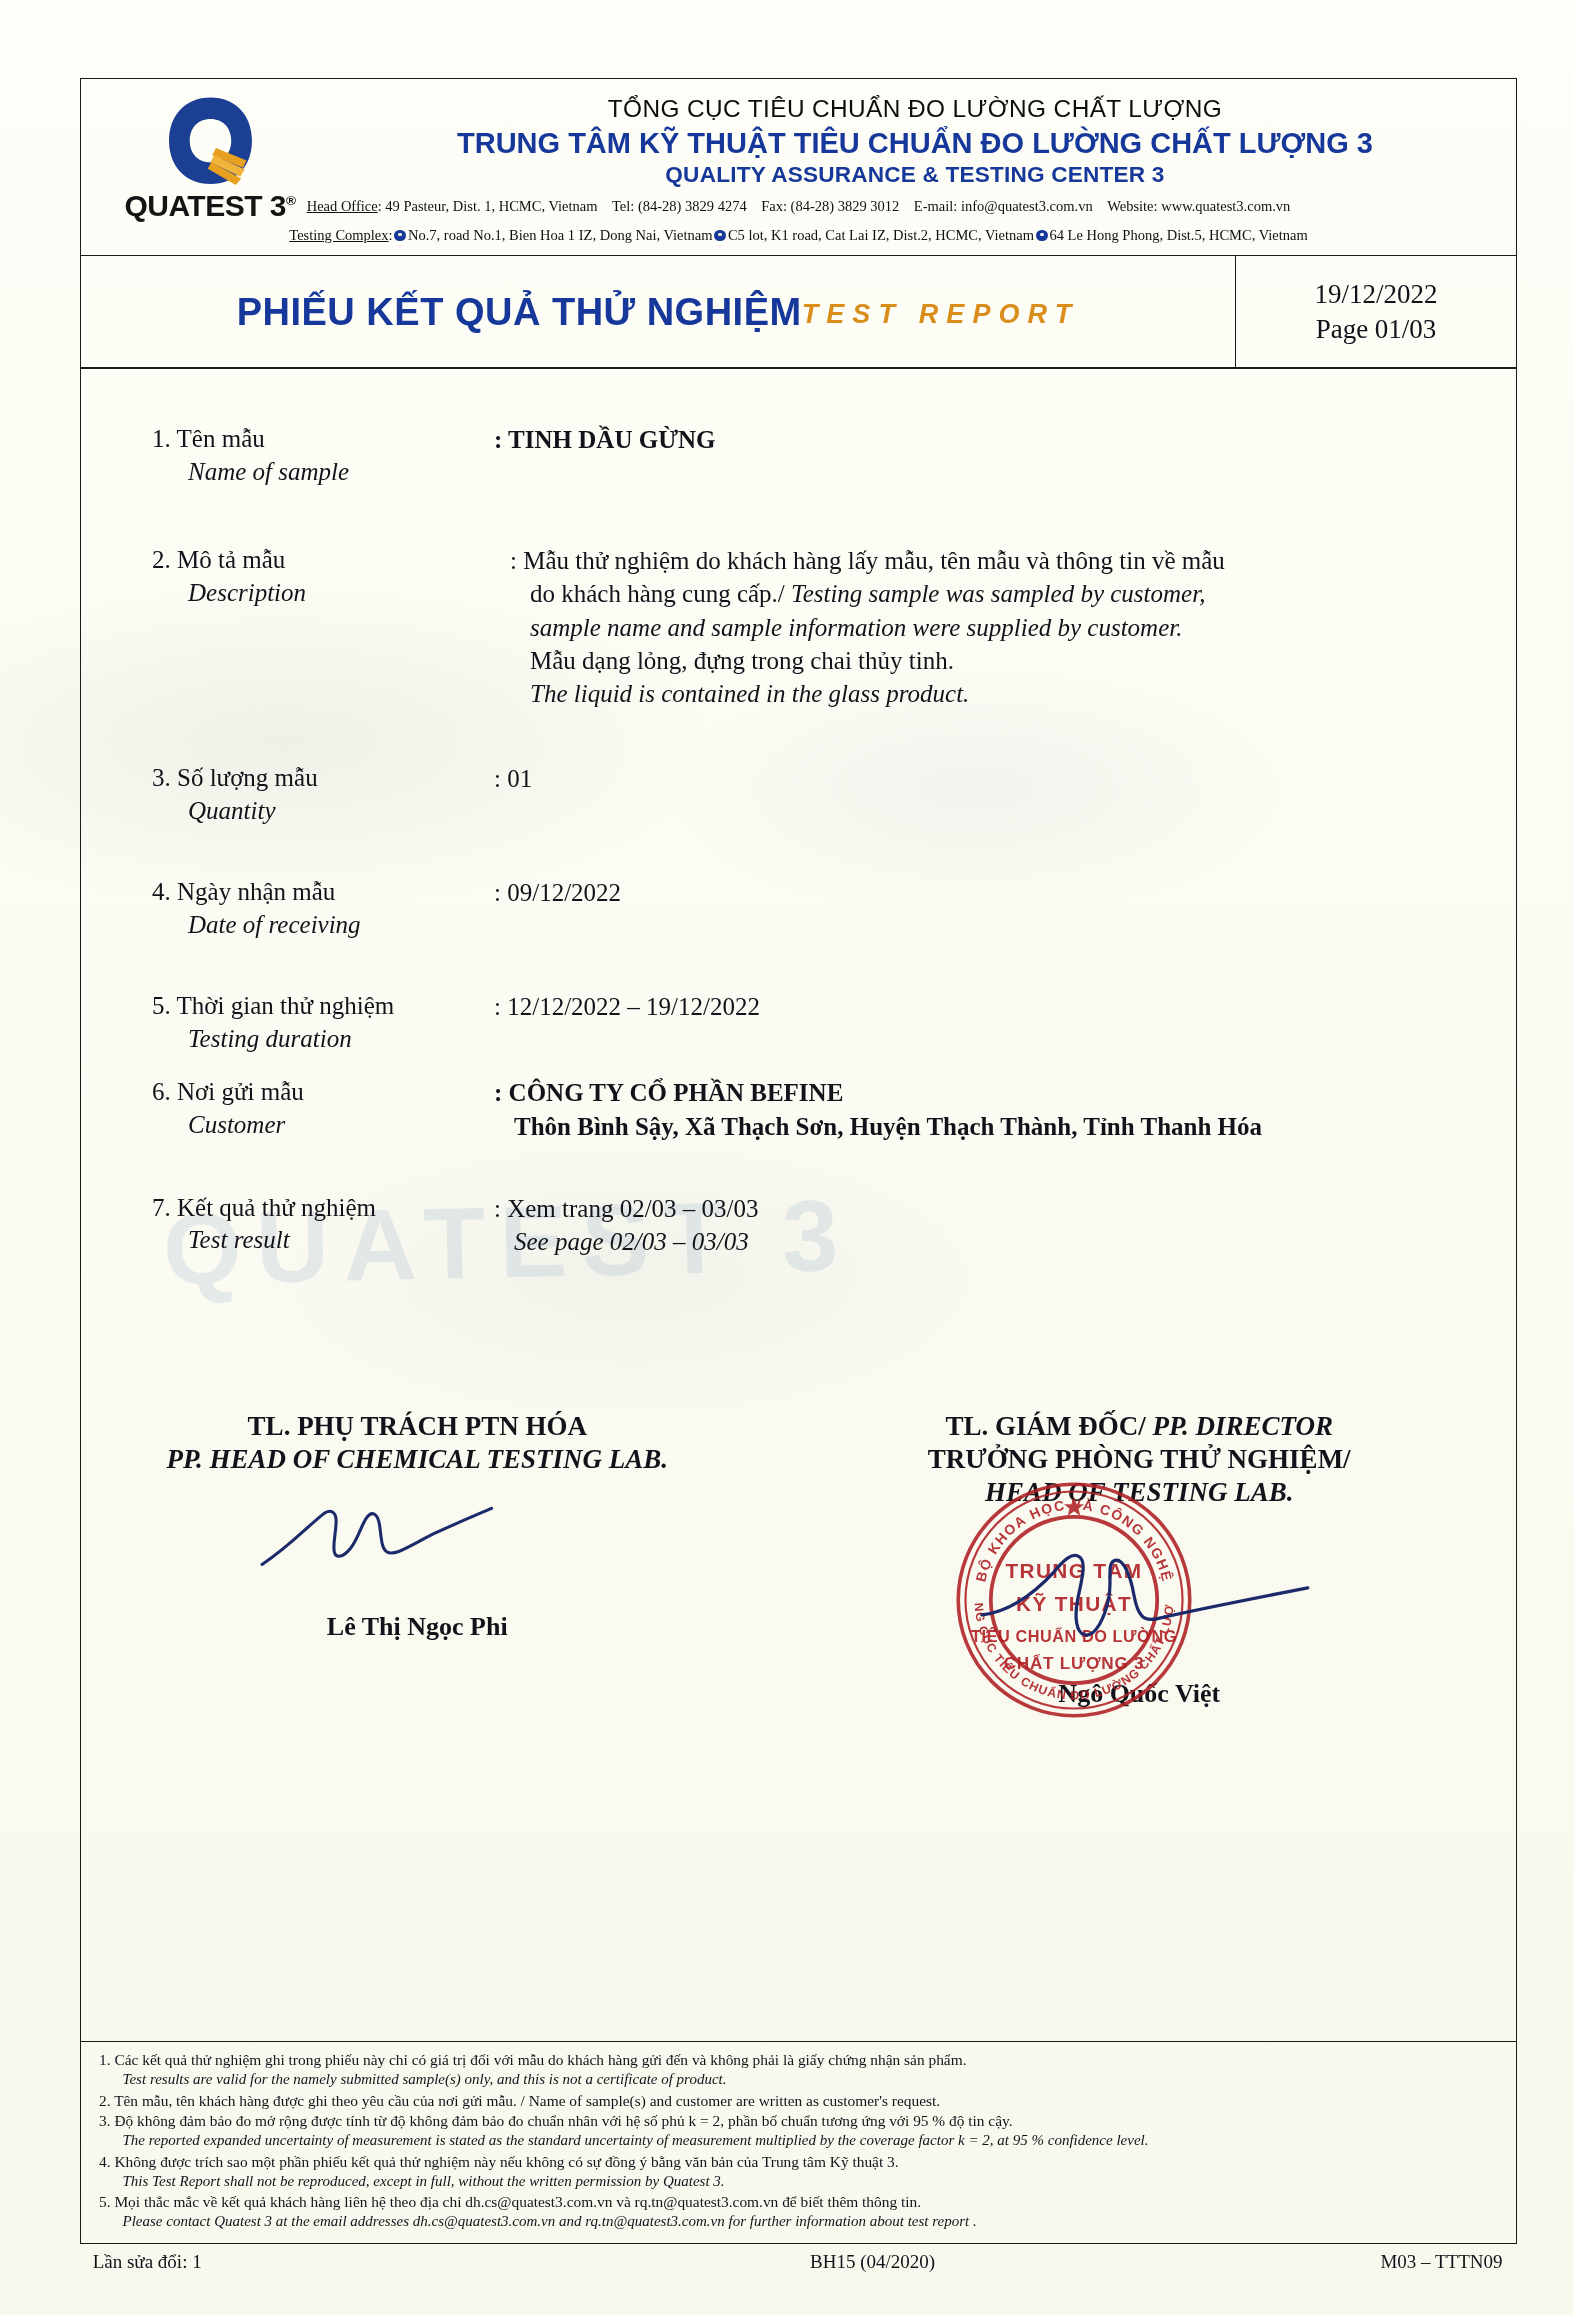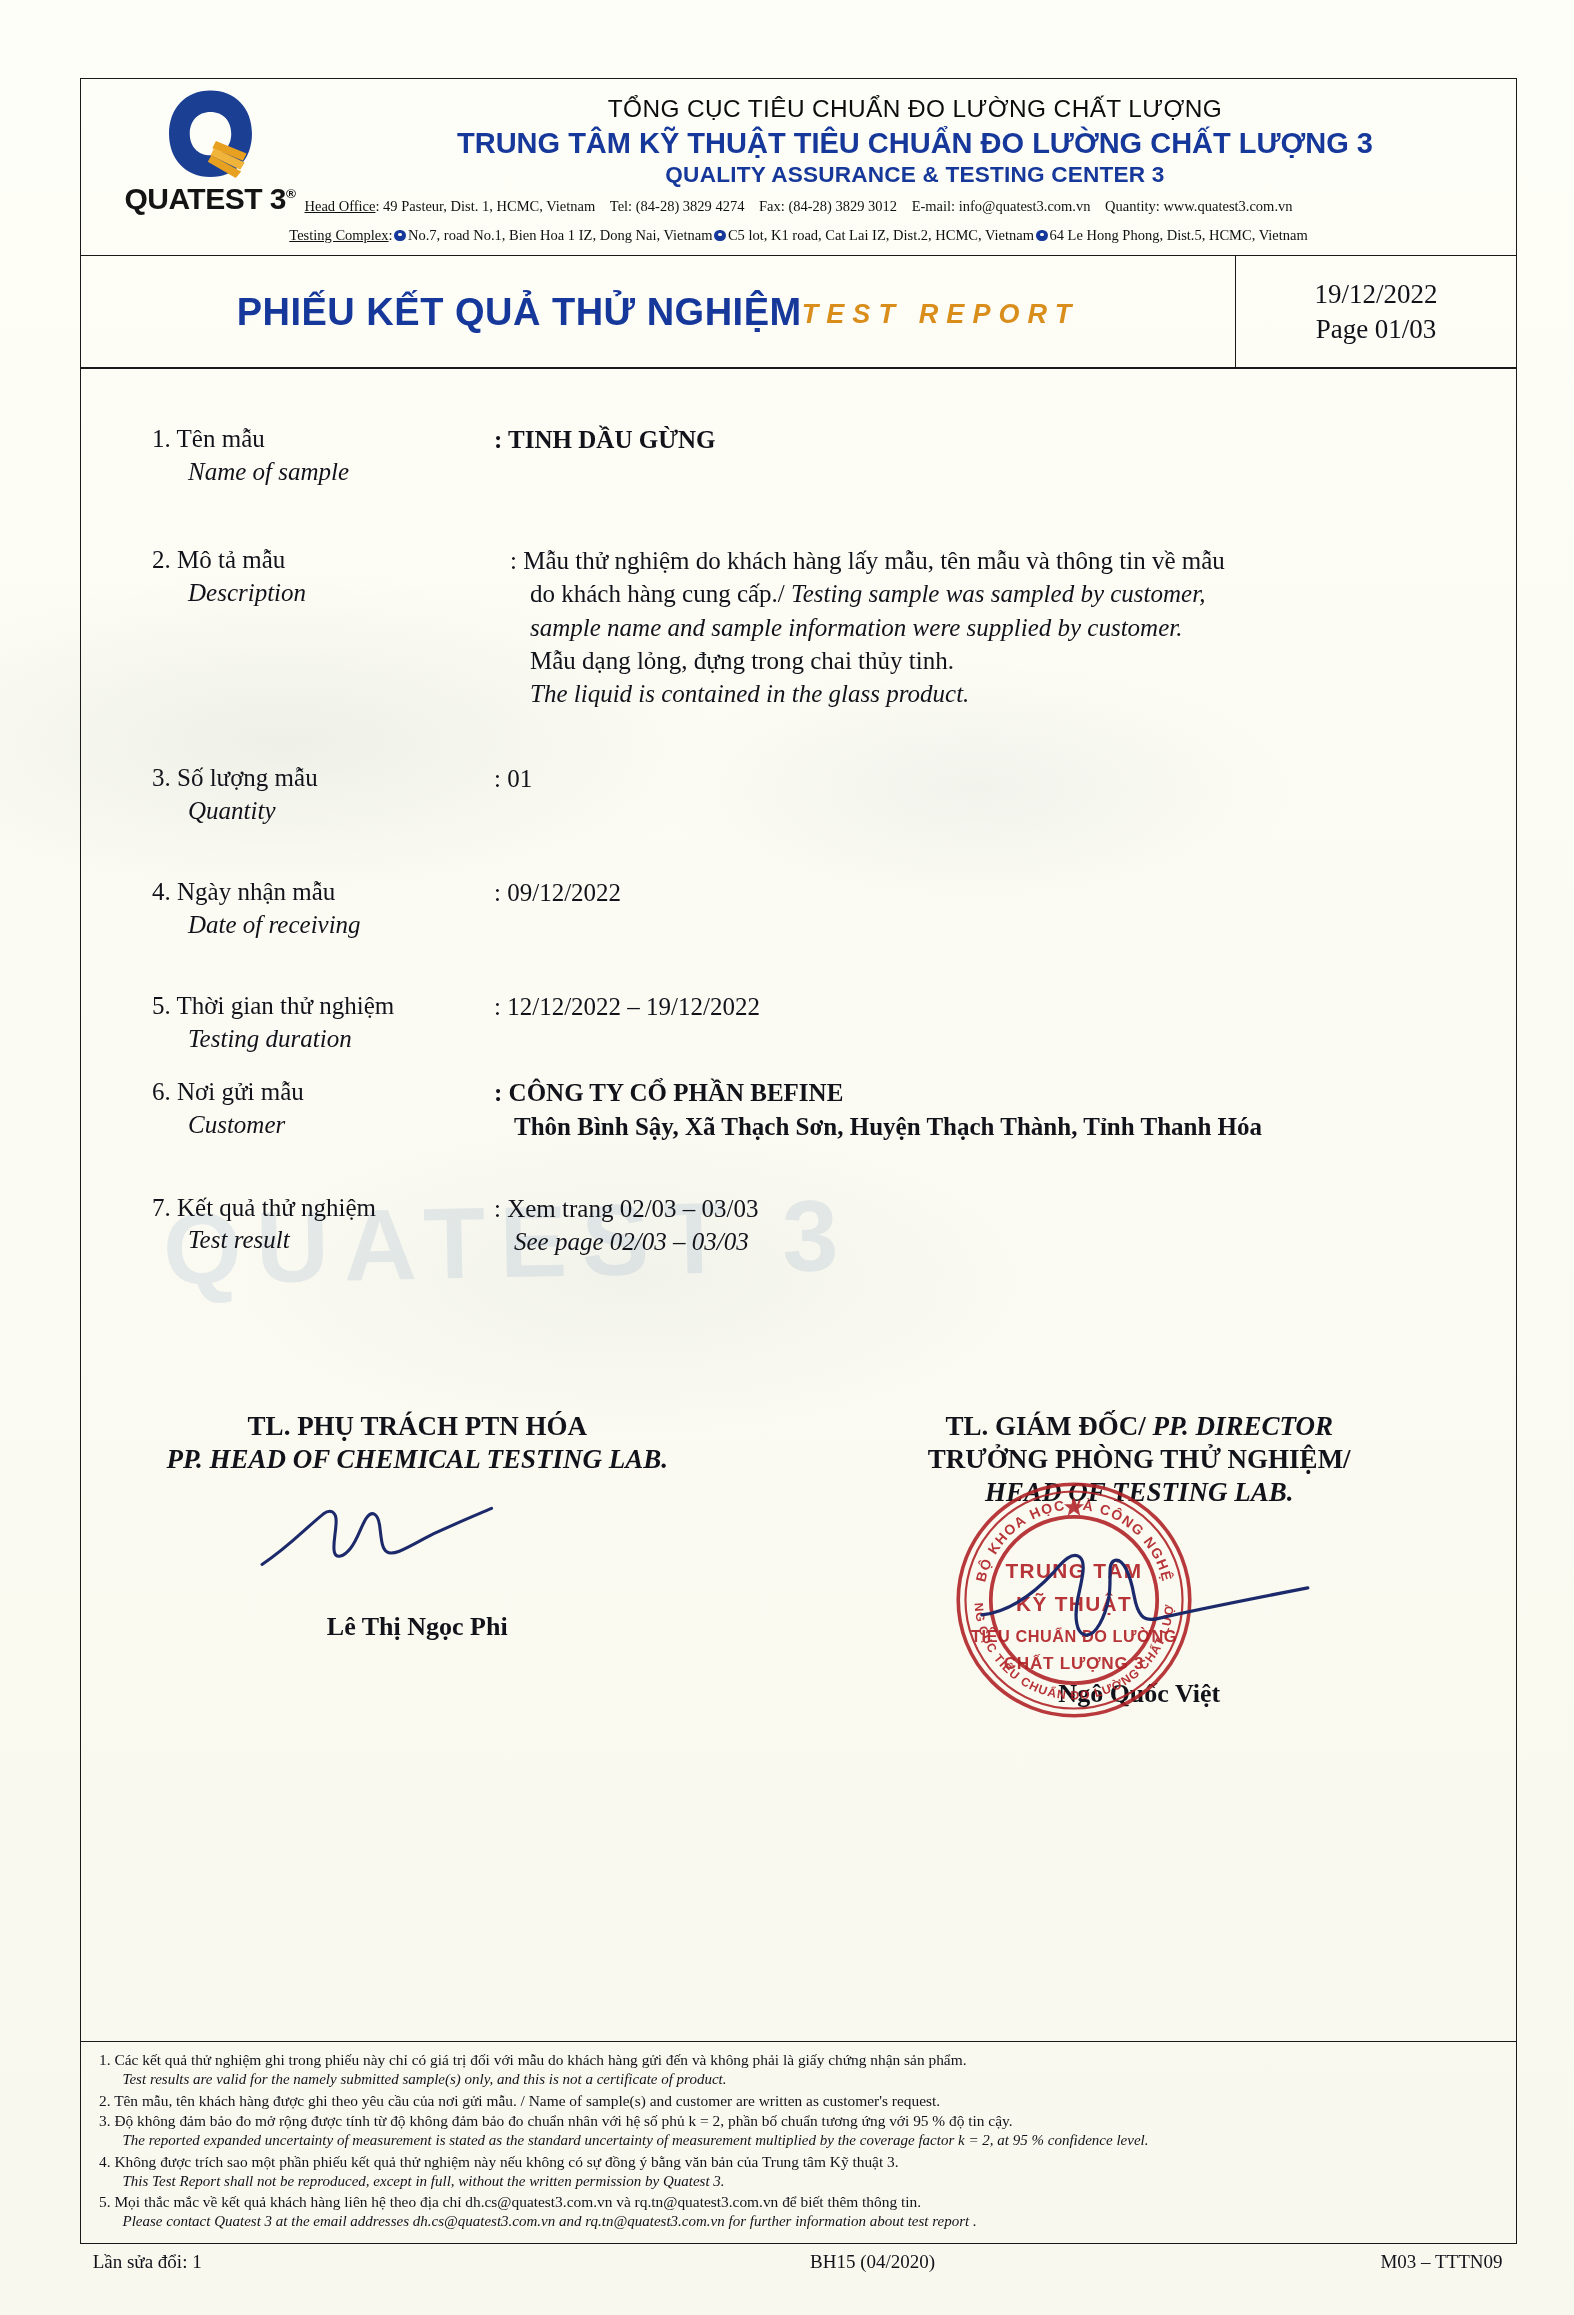--- a/index.html
+++ b/index.html
@@ -59,21 +59,21 @@
     position: relative;
     border: 1.8px solid #1a1a1a;
     border-bottom: none;
     padding: 9px 9px 7.2px 9px;
     height: 177px;
     box-sizing: border-box;
   }
   .logo-wrap {
     position: absolute;
     left: 25px;
-    top: 6px;
+    top: 13px;
     width: 208px;
     text-align: center;
   }
   .logo-mark {
     position: relative;
     width: 101px;
     height: 101px;
     margin: 0 auto;
   }
   .logo-text {
@@ -320,21 +320,21 @@
         <div class="logo-text"><span>QUATEST 3</span><sup>®</sup></div>
       </div>
 
       <div class="org-block">
         <div class="org-l1">TỔNG CỤC TIÊU CHUẨN ĐO LƯỜNG CHẤT LƯỢNG</div>
         <div class="org-l2">TRUNG TÂM KỸ THUẬT TIÊU CHUẨN ĐO LƯỜNG CHẤT LƯỢNG 3</div>
         <div class="org-l3">QUALITY ASSURANCE &amp; TESTING CENTER 3</div>
       </div>
 
       <div class="addr">
-        <span class="u">Head Office</span><span>: 49 Pasteur, Dist. 1, HCMC, Vietnam</span>&nbsp;&nbsp;&nbsp;&nbsp;<span>Tel: (84-28) 3829 4274</span>&nbsp;&nbsp;&nbsp;&nbsp;<span>Fax: (84-28)  3829 3012</span>&nbsp;&nbsp;&nbsp;&nbsp;<span>E-mail: info@quatest3.com.vn</span>&nbsp;&nbsp;&nbsp;&nbsp;<span>Quantity: www.quatest3.com.vn</span>
+        <span class="u">Head Office</span><span>: 49 Pasteur, Dist. 1, HCMC, Vietnam</span>&nbsp;&nbsp;&nbsp;&nbsp;<span>Tel: (84-28) 3829 4274</span>&nbsp;&nbsp;&nbsp;&nbsp;<span>Fax: (84-28)  3829 3012</span>&nbsp;&nbsp;&nbsp;&nbsp;<span>E-mail: info@quatest3.com.vn</span>&nbsp;&nbsp;&nbsp;&nbsp;<span>Website: www.quatest3.com.vn</span>
       </div>
 
       <div class="addr">
         <span class="u">Testing Complex</span>:<span class="pin"></span><span>No.7, road No.1, Bien Hoa 1 IZ, Dong Nai, Vietnam</span><span class="pin"></span><span>C5 lot, K1 road, Cat Lai IZ, Dist.2, HCMC, Vietnam</span><span class="pin"></span><span>64 Le Hong Phong, Dist.5, HCMC, Vietnam</span>
       </div>
     </div>
 
     <div class="title-bar">
       <div class="tb-mid">
         <div class="t1">PHIẾU KẾT QUẢ THỬ NGHIỆM</div>

